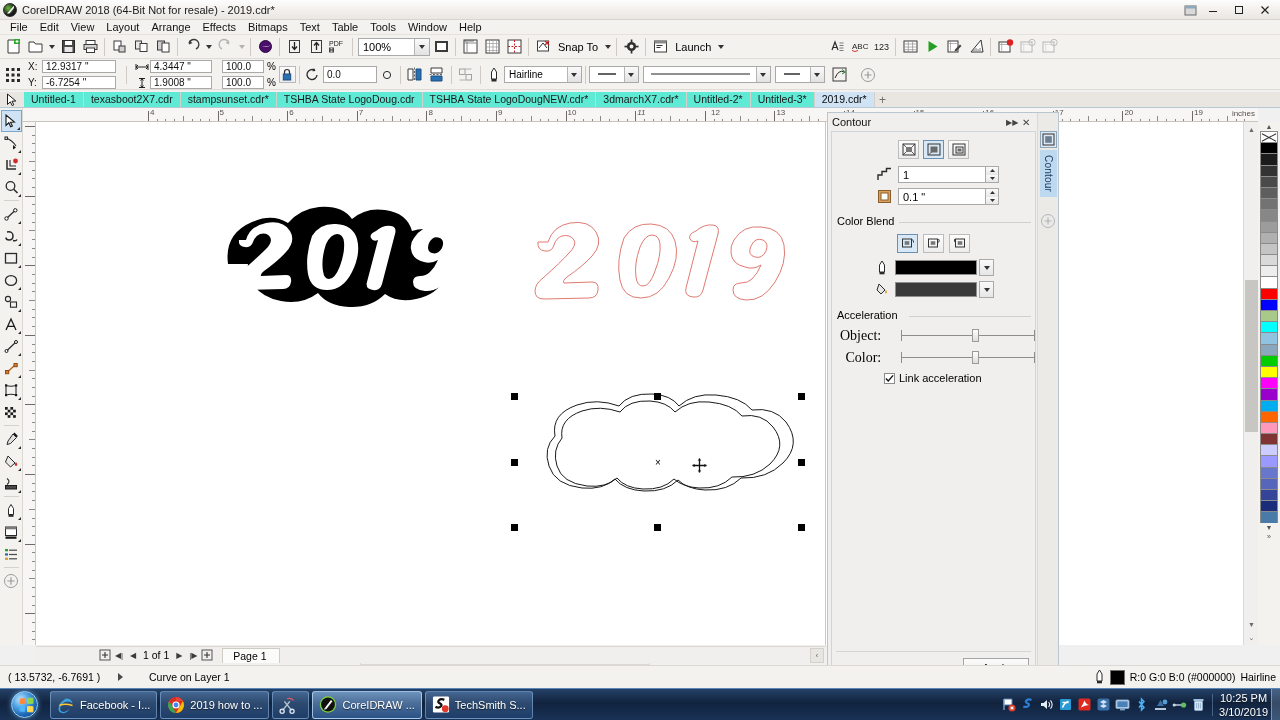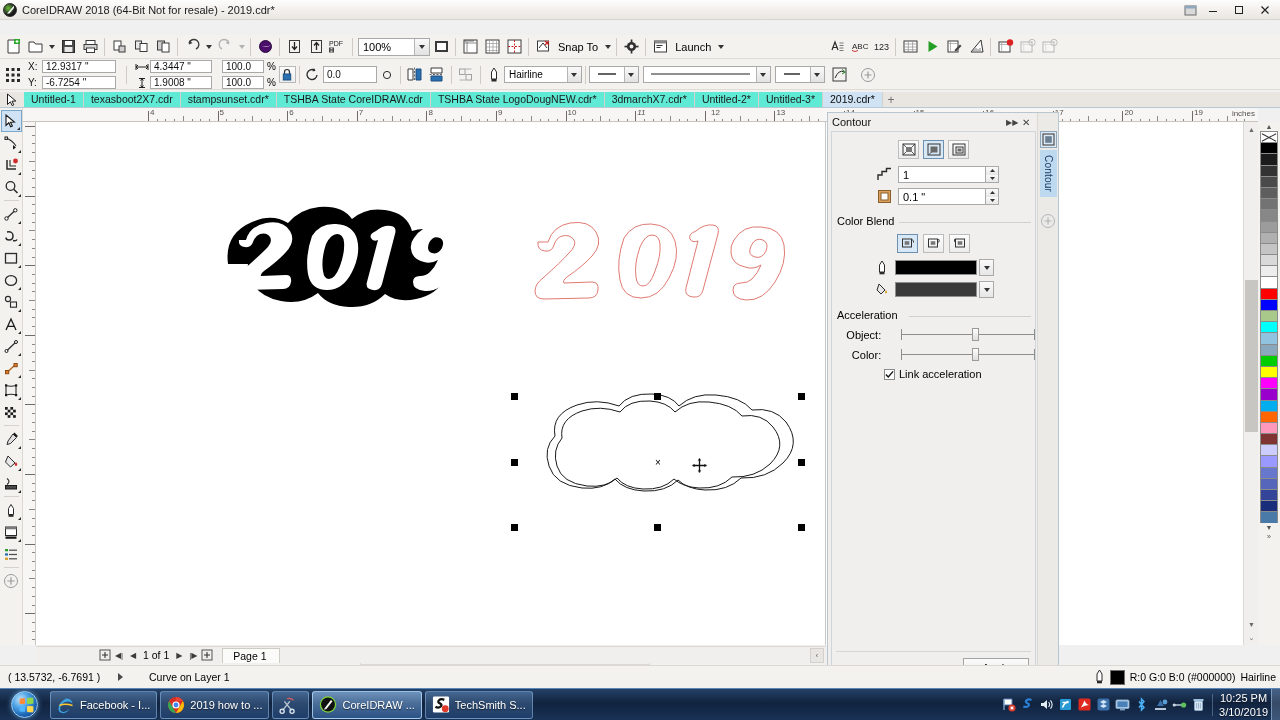--- a/index.html
+++ b/index.html
@@ -270,21 +270,21 @@
   .color-row { display: flex; align-items: center; margin: 6px 0 0 42px; }
   .color-ico { width: 16px; height: 16px; display:flex;align-items:center;justify-content:center; margin-right: 5px; }
   .color-well {
     width: 82px; height: 15px; border: 1px solid #8f8f8f;
   }
   .color-drop {
     width: 15px; height: 17px; border: 1px solid #a9a9a9; background: linear-gradient(to bottom,#fafafa,#e6e6e6);
     display: flex; align-items: center; justify-content: center; margin-left: 2px;
   }
   .accel-row { display: flex; align-items: center; margin: 7px 0 0 4px; }
-  .accel-lab { width: 50px; text-align: right; font-size: 11px; margin-right: 20px; }
+  .accel-lab { width: 50px; text-align: right; font-size: 14px; margin-right: 20px; font-family: Liberation Serif, serif; }
   .slider { position: relative; width: 148px; height: 14px; }
   .slider .track { position: absolute; left: 0; right: 0; top: 6px; height: 1px; background: #8d8d8d; }
   .slider .cap { position: absolute; top: 1px; width: 1px; height: 11px; background: #8d8d8d; }
   .slider .knob {
     position: absolute; left: 71px; top: 0px; width: 7px; height: 13px;
     background: linear-gradient(to bottom,#fdfdfd,#dedede); border: 1px solid #9a9a9a;
   }
   .chk-row { display: flex; align-items: center; margin: 6px 0 0 52px; font-size: 11px; }
   .chkbox {
     width: 11px; height: 11px; background: #fff; border: 1px solid #8c8c8c; margin-right: 4px;
@@ -402,20 +402,34 @@
           </svg>
       </div>
       <div class="win-btn close">
         <svg class="winicon" width="12" height="12" viewBox="0 0 12 12">
             <path d="M2.5 2.5 L9.5 9.5 M9.5 2.5 L2.5 9.5" stroke="#222" stroke-width="1.2"></path>
           </svg>
       </div>
     </div>
   </div>
 
+  <div class="menubar">
+    <div class="menu-item">File</div>
+    <div class="menu-item">Edit</div>
+    <div class="menu-item">View</div>
+    <div class="menu-item">Layout</div>
+    <div class="menu-item">Arrange</div>
+    <div class="menu-item">Effects</div>
+    <div class="menu-item">Bitmaps</div>
+    <div class="menu-item">Text</div>
+    <div class="menu-item">Table</div>
+    <div class="menu-item">Tools</div>
+    <div class="menu-item">Window</div>
+    <div class="menu-item">Help</div>
+  </div>
 
   <div class="toolbar">
     <div class="tb-btn">
       <svg width="17" height="17" viewBox="0 0 17 17">
           <path d="M3 2 h8 l3 3 v10 h-11 z" fill="#fff" stroke="#3a3a3a"></path>
           <path d="M11 2 v3 h3" fill="none" stroke="#3a3a3a"></path>
           <rect x="9" y="1" width="6" height="5" fill="#2fa82f"></rect>
           <path d="M12 2 v3 M10.5 3.5 h3" stroke="#fff" stroke-width="1.1"></path>
         </svg>
     </div>
@@ -797,21 +811,21 @@
 
   <div class="doctabs">
     <div class="tabs-pickicon">
       <svg width="12" height="14" viewBox="0 0 12 14">
           <path d="M1.5 1 L1.5 11.5 L4.3 8.8 L6.2 12.6 L7.8 11.8 L6 8.2 L9.8 8z" fill="#fff" stroke="#1a1a1a" stroke-width="1"></path>
         </svg>
     </div>
     <div class="doctab">Untitled-1</div>
     <div class="doctab">texasboot2X7.cdr</div>
     <div class="doctab">stampsunset.cdr*</div>
-    <div class="doctab">TSHBA State CoreIDRAW.cdr</div>
+    <div class="doctab">TSHBA State LogoDoug.cdr</div>
     <div class="doctab">TSHBA State LogoDougNEW.cdr*</div>
     <div class="doctab">3dmarchX7.cdr*</div>
     <div class="doctab">Untitled-2*</div>
     <div class="doctab">Untitled-3*</div>
     <div class="doctab active">2019.cdr*</div>
     <div class="tab-add">+</div>
   </div>
 
   <div class="toolbox">
     <div class="tool active">

